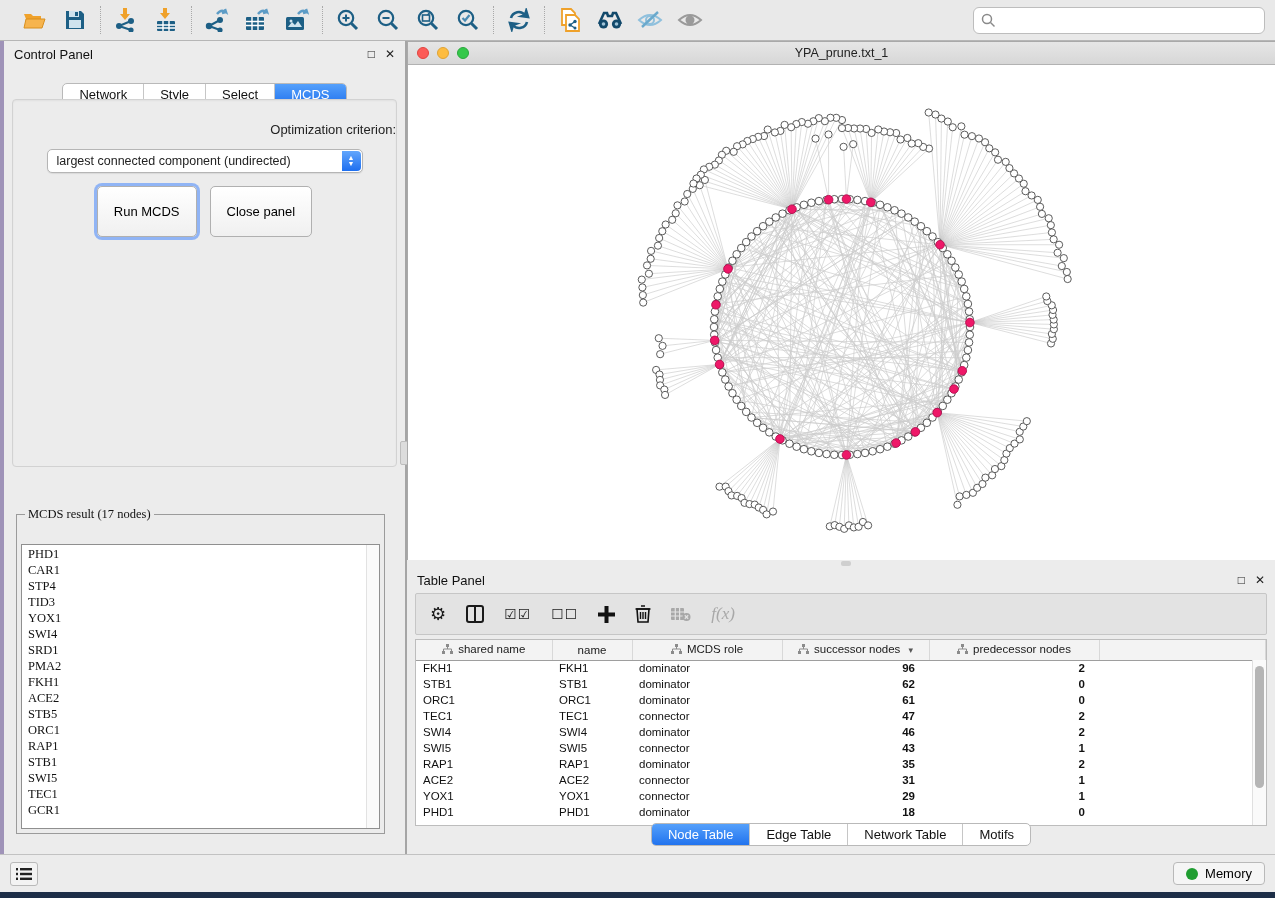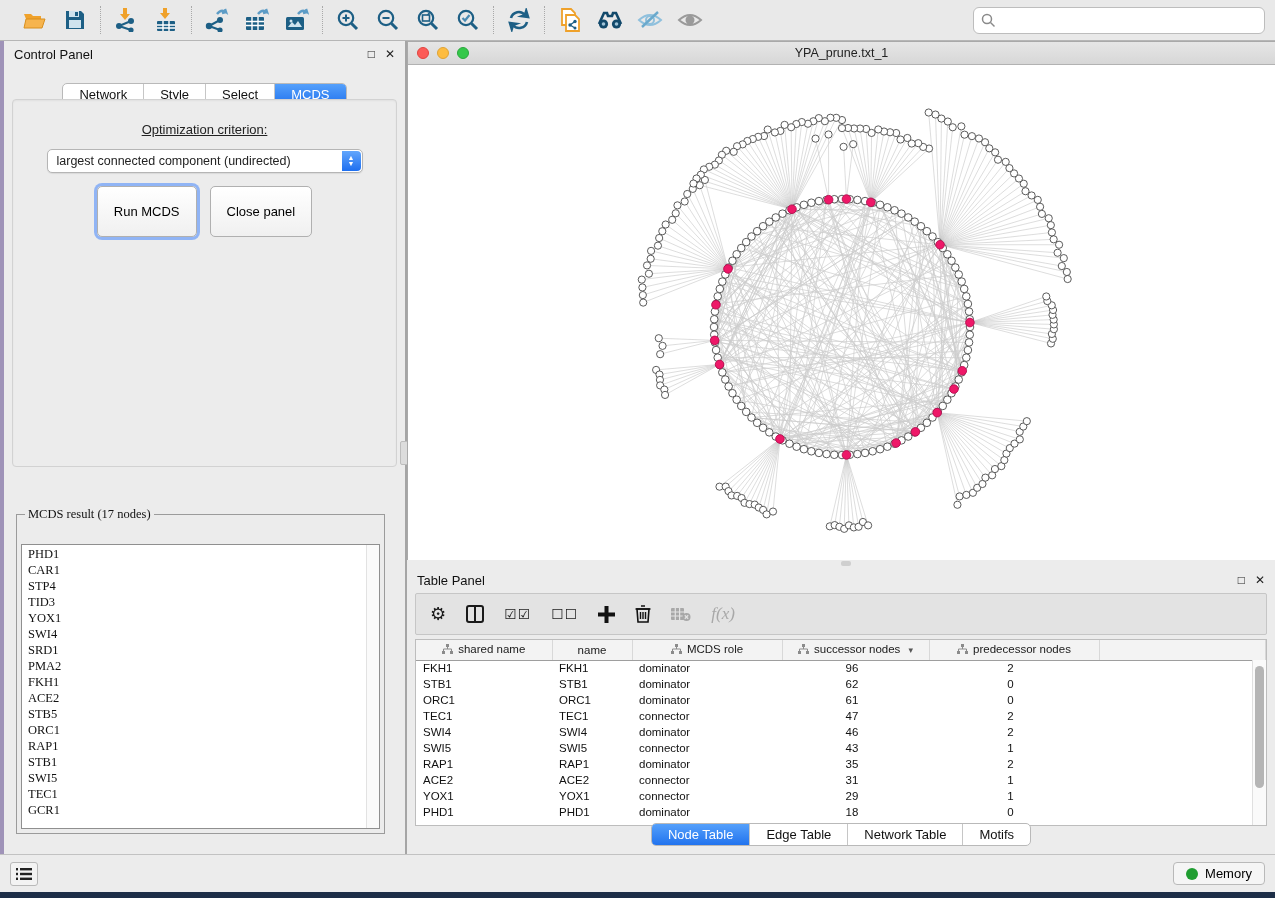--- a/index.html
+++ b/index.html
@@ -28,21 +28,21 @@
   .panel-head .spacer { flex:1; }
   .win-ctl { font-size:12px; color:#222; margin-left:10px; cursor:pointer; line-height:1; }
   .seg-tabs { display:flex; background:#fff; border:1px solid #b9b9b9; border-radius:5px; overflow:hidden;
               font-size:13px; }
   .seg-tab { padding:3px 16px; border-left:1px solid #c6c6c6; cursor:pointer; color:#111; }
   .seg-tab:first-child { border-left:none; }
   .seg-tab.active { background:linear-gradient(180deg,#55a0fb,#2173ee); color:#fff;padding-left:16px; }
   #cp-tabs-row { display:flex; justify-content:center; margin-top:16px; }
   #cp-content { position:absolute; left:8px; right:8px; top:58px; height:368px; background:#ececec;
                 border:1px solid #d2d2d2; border-radius:4px; box-shadow:inset 0 1px 2px rgba(0,0,0,.05); }
-  #opt-label { text-align:center; margin-top:22px; font-size:13px;text-decoration:underline; }
+  #opt-label { text-align:right; margin-top:22px; font-size:13px; }
   #criterion-select { margin:12px auto 0; width:316px; height:24px; background:#fff; border:1px solid #b5b5b5;
                       border-radius:5px; display:flex; align-items:center; padding-left:9px; font-size:12.5px;
                       position:relative; cursor:pointer; box-shadow:0 1px 1px rgba(0,0,0,.08); }
   #criterion-stepper { position:absolute; right:1px; top:1px; bottom:1px; width:19px; border-radius:0 4px 4px 0;
                        background:linear-gradient(180deg,#62a6fc,#1e6ff0); color:#fff; font-size:7px;
                        display:flex; flex-direction:column; align-items:center; justify-content:center; line-height:.9; }
   #cp-buttons { display:flex; justify-content:center; gap:13px; margin-top:13px; }
   .push-btn { background:linear-gradient(180deg,#ffffff,#f0f0f0); border:1px solid #b0b0b0; border-radius:5px;
               padding:17px 16px; font-size:13px; cursor:pointer; }
   .push-btn.focused { box-shadow:0 0 0 3px rgba(84,144,252,.6); }
@@ -79,21 +79,21 @@
   .tp-ico { font-size:18px; color:#1a1a1a; cursor:pointer; line-height:1; display:flex; align-items:center; }
   .tp-ico.disabled { color:#a8a8a8; cursor:default; }
   #fx-label { font-family:"Liberation Serif","DejaVu Serif",serif; font-style:italic; font-size:17px; color:#a8a8a8; }
   #tp-table { position:absolute; left:8px; right:8px; top:72px; bottom:28px; background:#fff; border:1px solid #bdbdbd; overflow:hidden; }
   table { border-collapse:collapse; width:100%; table-layout:fixed; }
   thead th { height:20px; background:#f3f3f3; border-right:1px solid #d8d8d8; border-bottom:1px solid #9e9e9e;
              font-weight:normal; font-size:11.5px; color:#1a1a1a; text-align:center; position:relative; overflow:hidden; white-space:nowrap; }
   thead th .hicon { color:#8b8b8b; margin-right:5px; vertical-align:-1px; }
   thead th .sort { font-size:9px; color:#555; margin-left:8px; }
   tbody td { height:16px; font-size:11.5px; color:#111; padding:0 7px; white-space:nowrap; overflow:hidden; }
-  tbody td.num { text-align:center; padding-right:14px; }
+  tbody td.num { text-align:right; padding-right:14px;font-weight:bold; }
   #tbl-scroll { position:absolute; right:0; top:20px; bottom:0; width:14px; background:#fafafa; border-left:1px solid #e0e0e0; }
   #tbl-thumb { position:absolute; left:2px; right:2px; top:6px; height:122px; background:#b5b5b5; border-radius:5px; }
   #tp-tabs-row { position:absolute; left:0; right:0; bottom:8px; display:flex; justify-content:center;text-align:right; }
 
   
   #statusbar { position:absolute; left:0; right:0; bottom:0; height:38px; background:#ececec;
                border-top:1px solid #c2c2c2; display:flex; align-items:center; padding:0 10px; }
   #list-btn { width:28px; height:24px; background:#f3f3f3; border:1px solid #b9b9b9; border-radius:3px;
               display:flex; align-items:center; justify-content:center; font-size:15px; cursor:pointer; }
   #memory-btn { margin-left:auto; background:#f5f5f5; border:1px solid #b9b9b9; border-radius:4px;

